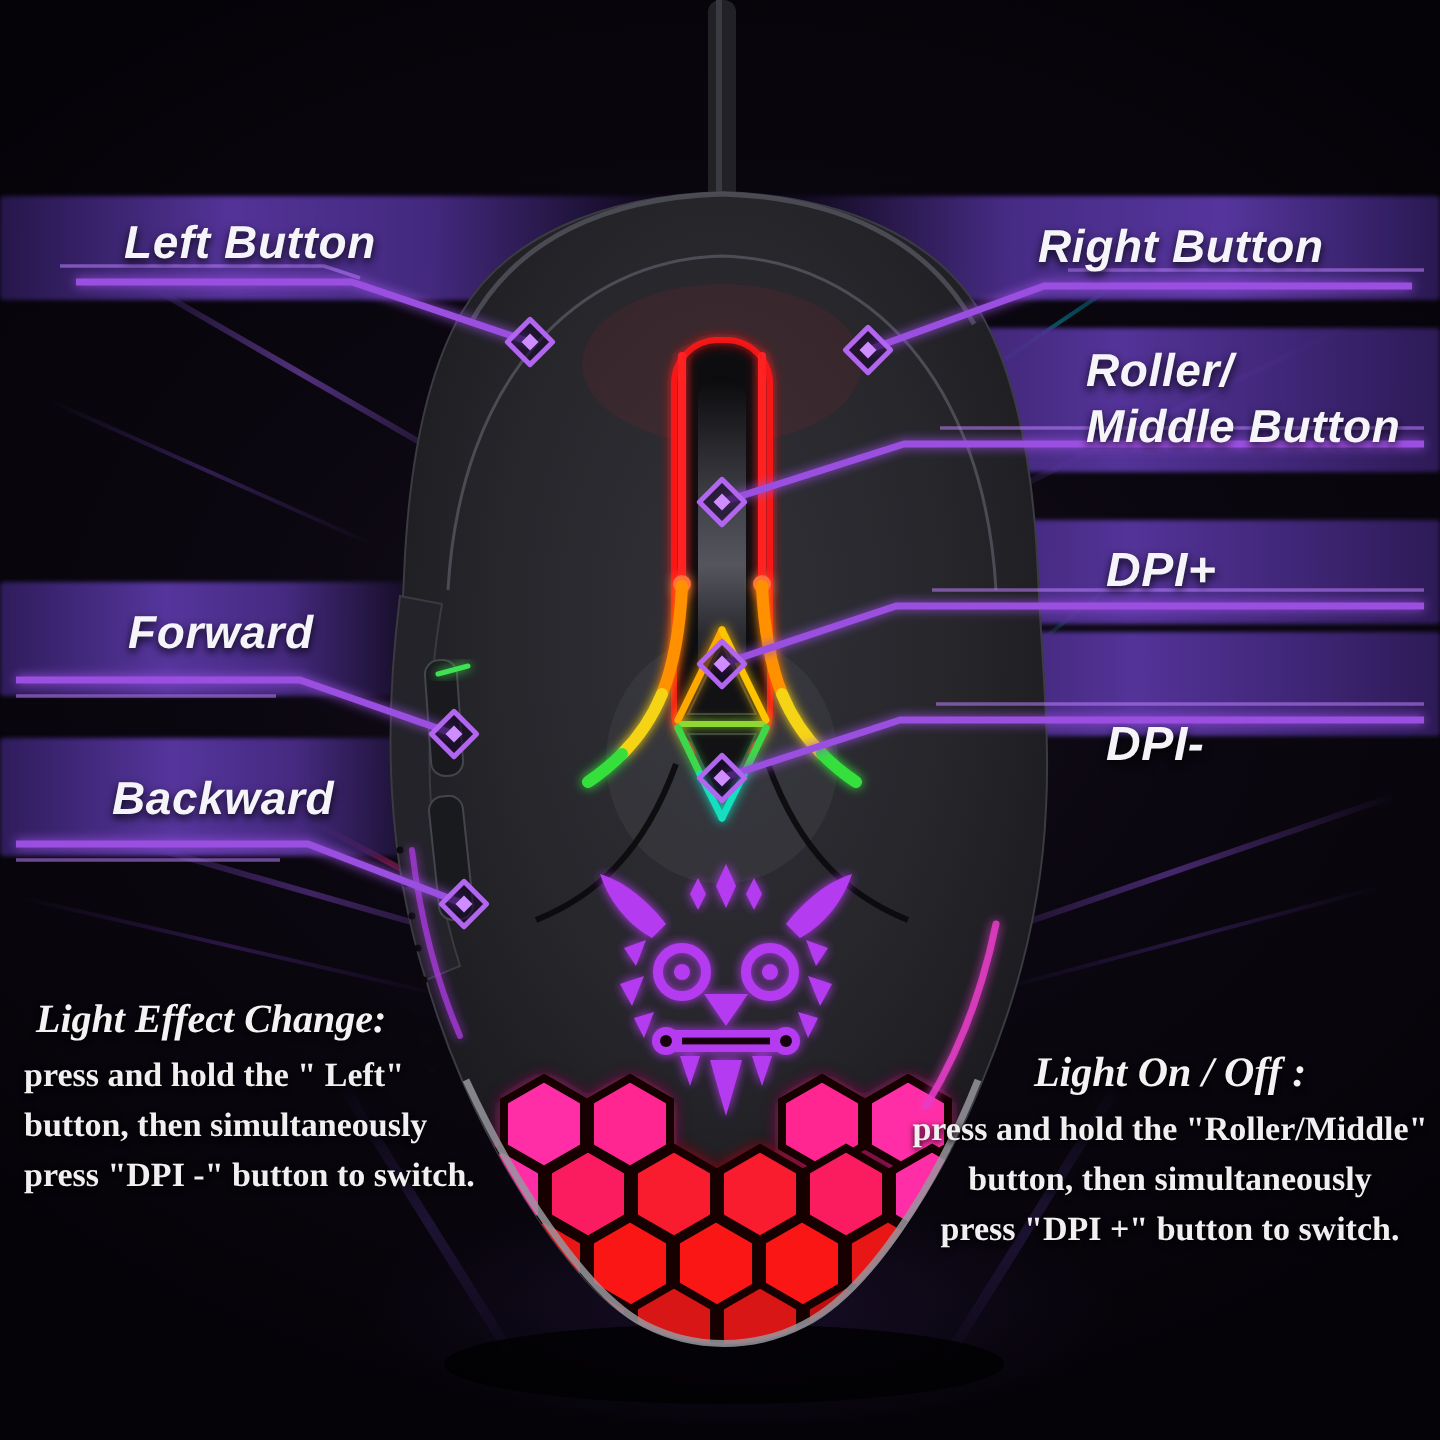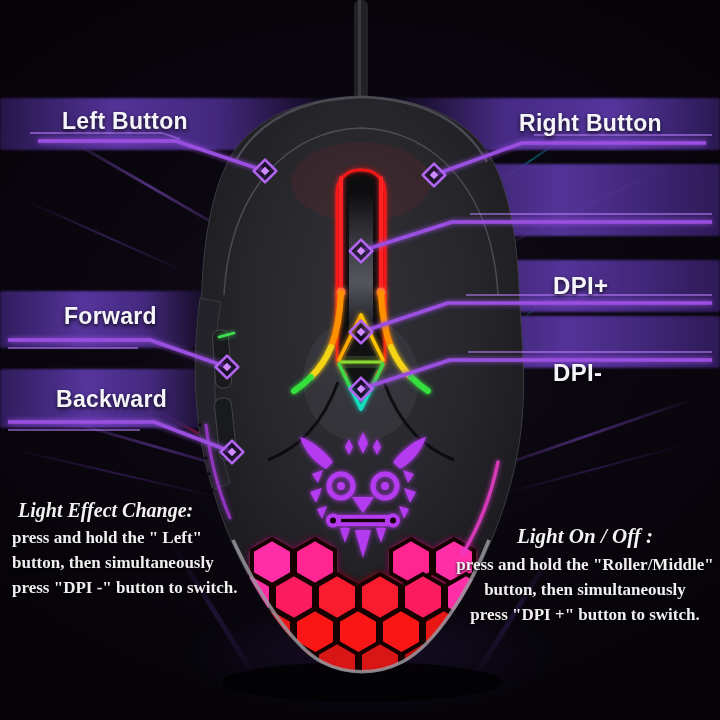--- a/index.html
+++ b/index.html
@@ -13,21 +13,21 @@
   .streak{position:absolute;border-radius:3px;pointer-events:none;}
   
   .band{position:absolute;filter:blur(1.1px);border-radius:2px;}
   .band.right{background:linear-gradient(90deg, rgba(40,24,80,0) 0%, rgba(72,44,134,.85) 18%, rgba(88,54,160,.95) 45%, rgba(70,42,130,.9) 75%, rgba(52,31,100,.85) 100%);}
   .band.left{background:linear-gradient(90deg, rgba(52,31,100,.9) 0%, rgba(90,56,165,.95) 35%, rgba(76,46,140,.9) 60%, rgba(40,24,80,.35) 85%, rgba(40,24,80,0) 100%);}
   .band.full{background:linear-gradient(90deg, rgba(44,26,86,.85) 0%, rgba(88,54,160,.95) 16%, rgba(74,45,138,.9) 30%, rgba(34,20,66,.45) 44%, rgba(34,20,66,.4) 56%, rgba(78,48,146,.9) 70%, rgba(90,56,165,.95) 85%, rgba(48,29,94,.85) 100%);}
   
   .lbl{
     position:absolute;color:#f5f4f8;font-weight:bold;font-size:23px;
     letter-spacing:.3px;white-space:pre-line;line-height:28px;
-    text-shadow:0 2px 4px rgba(0,0,0,.85);z-index:6;
+    text-shadow:0 2px 4px rgba(0,0,0,.85);z-index:6;font-style:italic;
   }
   .lbl.dpi{font-size:24px;}
   
   .fnblock{position:absolute;z-index:7;font-family:"Liberation Serif", serif;}
   .fn-title{font-size:24px;font-weight:bold;color:#d01111;text-shadow:0 1px 3px rgba(0,0,0,.9);white-space:nowrap;}
   .fn-sub{font-size:20px;font-weight:bold;color:#f4f2f2;text-shadow:0 1px 3px #000;margin-top:7px;white-space:nowrap;font-style:italic;}
   .fn-line{font-size:17px;font-weight:bold;color:#f1eff0;text-shadow:0 1px 3px #000;line-height:25px;white-space:nowrap;}
   .fnblock.centered{text-align:center;}
   svg.layer{position:absolute;left:0;top:0;z-index:4;}
 </style>
@@ -268,20 +268,22 @@
           <g transform="translate(232,452) rotate(45)">
             <rect x="-8" y="-8" width="16" height="16" fill="rgba(25,8,45,0.6)" stroke="#b266f0" stroke-width="2.5"></rect>
             <rect x="-3" y="-3" width="6" height="6" fill="#cf8dff"></rect>
           </g>
         </g>
     </g>
   </svg>
 
   <div class="lbl" style="left:62px;top:107px;">Left Button</div>
   <div class="lbl" style="left:519px;top:109px;text-align:right;">Right Button</div>
+  <div class="lbl" style="left:543px;top:171px;">Roller/
+Middle Button</div>
   <div class="lbl dpi" style="left:553px;top:272px;">DPI+</div>
   <div class="lbl dpi" style="left:553px;top:327px;margin-top:32px;">DPI-</div>
   <div class="lbl" style="left:64px;top:302px;">Forward</div>
   <div class="lbl" style="left:56px;top:385px;">Backward</div>
 
   <div class="fnblock" style="left:12px;top:492px;width:250px;">
     <div class="fn-sub" style="padding-left:6px;">Light Effect Change:</div>
     <div class="fn-line" style="margin-top:3px;">press and hold the " Left"</div>
     <div class="fn-line">button, then simultaneously</div>
     <div class="fn-line">press "DPI -" button to switch.</div>

